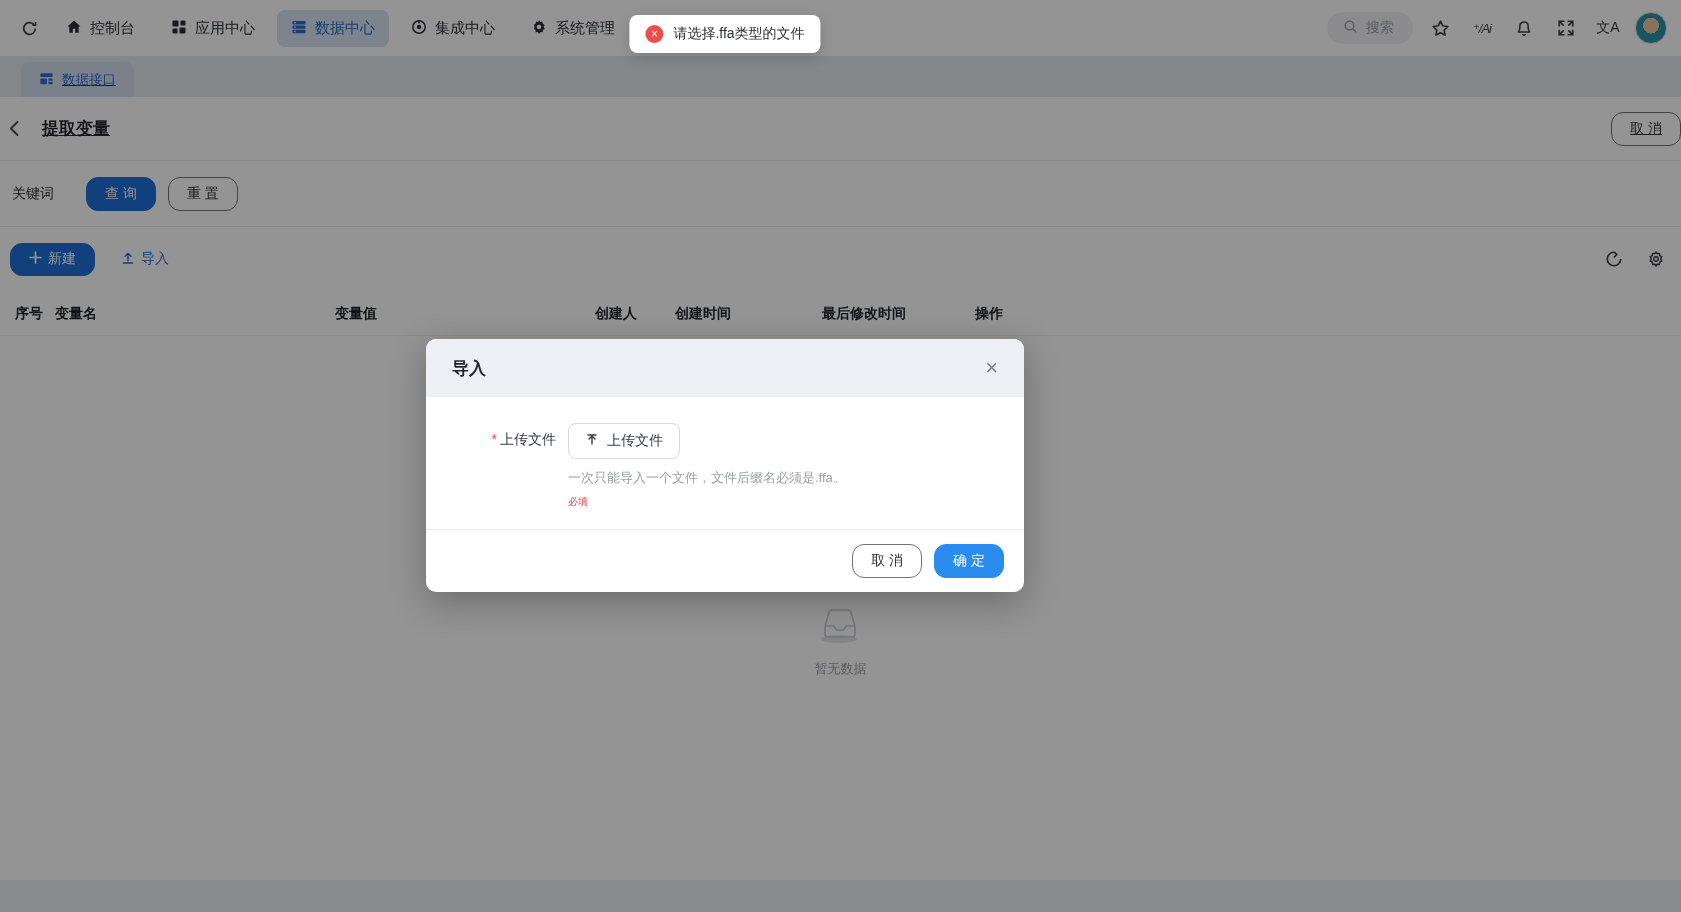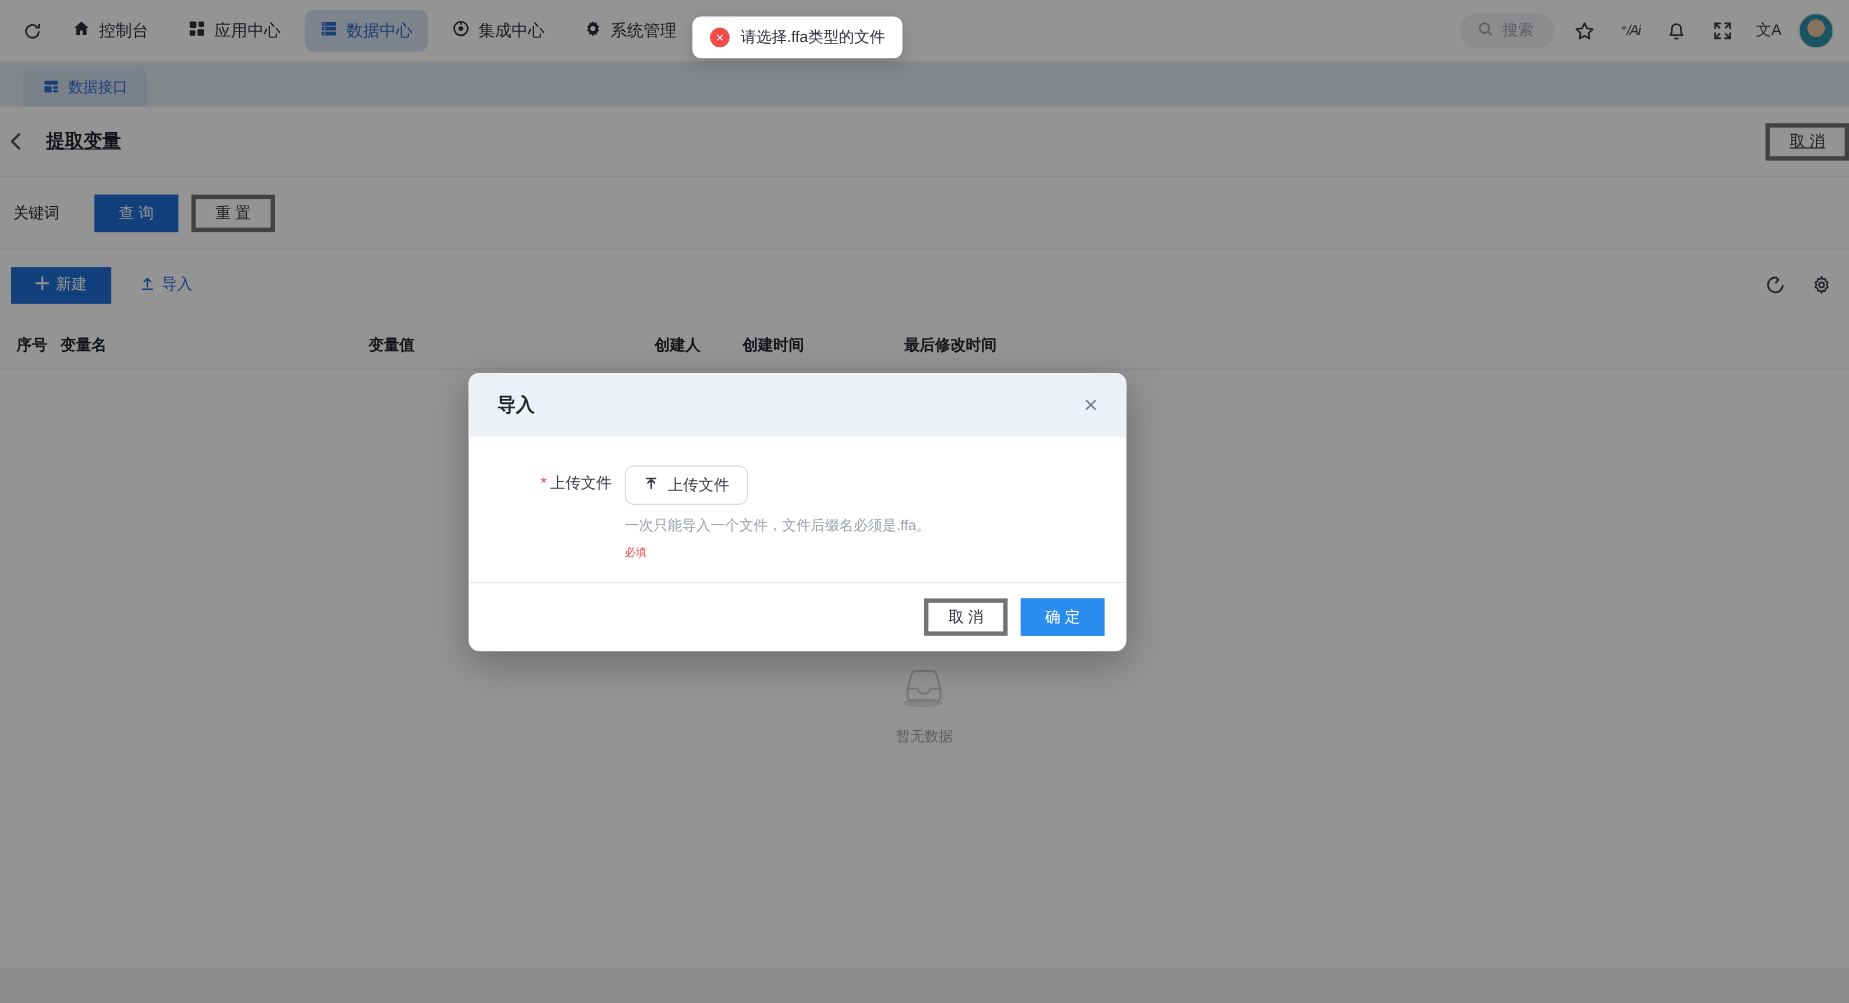--- a/index.html
+++ b/index.html
@@ -40,21 +40,21 @@
   .ai-glyph { font-size:13px; color:#3a4048; font-style:italic; letter-spacing:-1px; }
   .avatar {
     width:32px; height:32px; border-radius:50%;
     background:radial-gradient(circle at 50% 42%, #e8c49e 0 34%, #2e8fa8 35% 100%);
     border:1px solid #d8dce1; cursor:pointer;
   }
 
   
   .tabstrip {
     position:absolute; top:56px; left:0; right:0; height:41px;
-    background:#e4e8ee; display:flex; align-items:flex-end; padding:0 0 0 21px; z-index:1;
+    background:#e4e8ee; display:flex; align-items:flex-end; padding:0 0 0 21px; z-index:1;text-decoration:underline;
   }
   .tab {
     display:flex; align-items:center; gap:8px; height:35px;
     background:#d3dff0; color:#2f6bd3; font-size:13.5px;
     padding:0 18px; border-radius:8px 8px 0 0; cursor:pointer;
   }
 
   
   .content {
     position:absolute; top:97px; left:0; right:0; height:783px;
@@ -62,22 +62,22 @@
   }
   .page-header {
     height:64px; display:flex; align-items:center; padding:0 0;
     border-bottom:1px solid #e9ebef;
     text-decoration:underline;
   }
   .back-btn { width:28px; height:28px; display:flex; align-items:center; justify-content:center; color:#4a4f57; cursor:pointer; }
   .page-title { font-size:17px; font-weight:bold; color:#1f242b; margin-left:14px; }
   .btn {
     display:inline-flex; align-items:center; justify-content:center; gap:6px;
-    height:34px; padding:0 18px; border-radius:0; font-size:14px;
-    background:#ffffff; border:4px solid #737373; color:#2b3038; cursor:pointer;
+    height:34px; padding:0 18px; border-radius:12px; font-size:14px;
+    background:#ffffff; border:1px solid #737373; color:#2b3038; cursor:pointer;
     white-space:nowrap;
   }
   .btn.primary { background:#1f6fd6; border-color:#1f6fd6; color:#ffffff; }
   .page-header .btn { margin-left:auto; }
 
   .filter-row {
     height:66px; display:flex; align-items:center; padding:0 10px;
     border-bottom:1px solid #e9ebef;
   }
   .filter-label { font-size:14px; color:#1f242b; margin:0 14px 0 2px; }
@@ -341,20 +341,21 @@
       </div>
     </div>
 
     <div class="table-head">
       <div>序号</div>
       <div>变量名</div>
       <div>变量值</div>
       <div>创建人</div>
       <div>创建时间</div>
       <div>最后修改时间</div>
+      <div>操作</div>
     </div>
 
     <div class="empty-state">
       <span>
         <svg width="52" height="44" viewBox="0 0 52 44" fill="none">
           <ellipse cx="24" cy="37" rx="18" ry="4" fill="#e3e5e8"></ellipse>
           <path d="M10 24 14 10 a3 3 0 0 1 2.8-2 h16.4 a3 3 0 0 1 2.8 2 L40 24 v8 a3 3 0 0 1 -3 3 H13 a3 3 0 0 1 -3-3 Z" stroke="#c8cbd0" stroke-width="1.6"></path>
           <path d="M10 24h8.5c.6 0 1 .4 1.2 1 .5 1.6 1.8 3.5 5.3 3.5s4.8-1.9 5.3-3.5c.2-.6.6-1 1.2-1H40" stroke="#c8cbd0" stroke-width="1.6"></path>
         </svg>
       </span>

